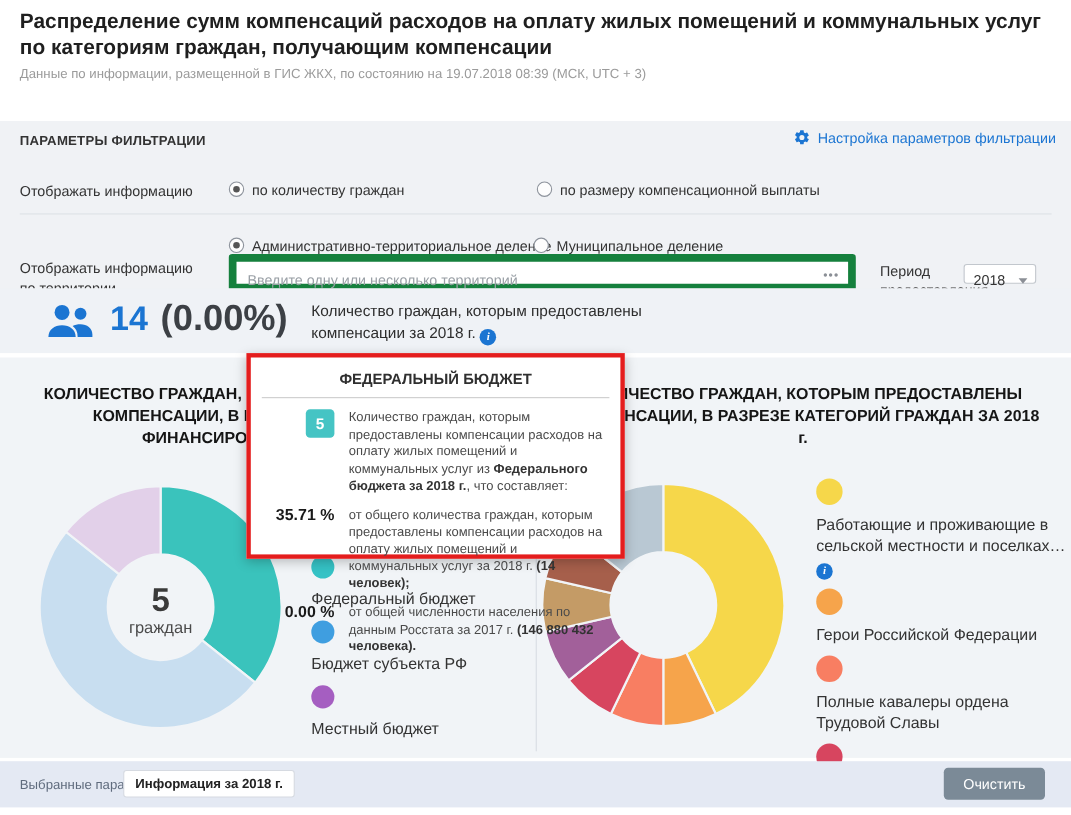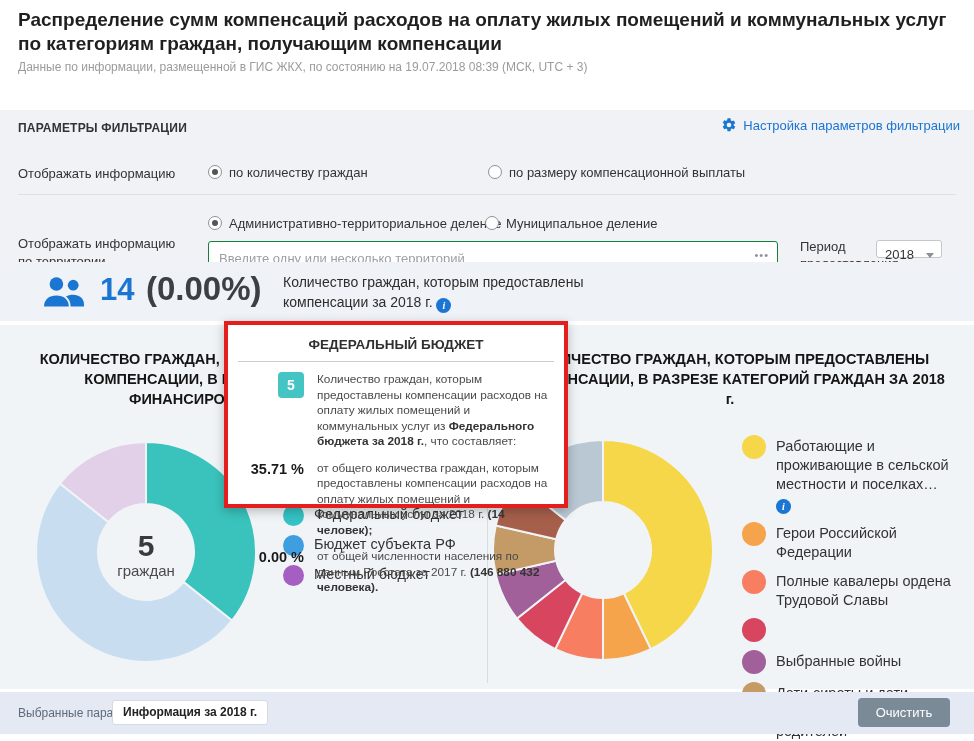--- a/index.html
+++ b/index.html
@@ -13,21 +13,21 @@
   
   .filter-panel { position:absolute; left:0; top:86px; width:974px; height:172px; background:#f0f2f5;margin-top:24px; }
   .panel-title { position:absolute; left:18px; top:11px; font-size:12px; font-weight:bold; color:#333; letter-spacing:.2px; }
   .settings-link { position:absolute; right:14px; top:7px; display:flex; align-items:center; gap:6px; color:#1b75d2; font-size:13px; cursor:pointer; }
   .settings-link svg { width:16px; height:16px; fill:#1b75d2; }
   .row-label { position:absolute; font-size:13px; color:#333; }
   .radio { display:inline-block; width:14px; height:14px; border-radius:50%; border:1px solid #8d939c; background:#fdfdfd; vertical-align:-2px; margin-right:7px; position:relative; }
   .radio.checked::after { content:""; position:absolute; left:3px; top:3px; width:6px; height:6px; border-radius:50%; background:#555; }
   .radio-opt { position:absolute; font-size:13px; color:#333; white-space:nowrap; cursor:pointer; }
   .filter-divider { position:absolute; left:18px; top:84px; width:938px; height:1px; background:#dde1e6; }
-  .territory-input { position:absolute; left:208px; top:131px; width:570px; height:34px; background:#fff; border:1px solid #15803d; border-radius:3px; }
+  .territory-input { position:absolute; left:208px; top:121px; width:570px; height:34px; background:#fff; border:7px solid #15803d; border-radius:3px; }
   .territory-input input { position:absolute; left:10px; top:0; width:520px; height:32px; border:none; outline:none; background:transparent; font-size:13px; color:#333; font-family:inherit; }
   .territory-input input::placeholder { color:#9aa0a6; }
   .ellipsis-btn { position:absolute; right:8px; top:7px; font-size:11px; letter-spacing:1px; color:#8b8f96; cursor:pointer; }
   .period-label { position:absolute; left:800px; top:128px; width:130px; font-size:13px; line-height:17px; color:#333; }
   .period-select { position:absolute; left:876px; top:130px; width:66px; height:18px; background:#fff; border:1px solid #c2c7cd; border-radius:3px; font-size:13px; color:#333; line-height:28px; padding-left:8px; cursor:pointer; }
   .period-select .caret { position:absolute; right:7px; top:12px; width:0; height:0; border-left:4px solid transparent; border-right:4px solid transparent; border-top:5px solid #8b8f96; }
 
   
   .stats-band { position:absolute; left:0; top:262px; width:974px; height:59px; background:#eff2f6; }
   .stats-band svg { position:absolute; left:42px; top:14px; width:44px; height:32px; fill:#1b75d2; }
@@ -40,21 +40,21 @@
   .charts-section { position:absolute; left:0; top:325px; width:974px; height:364px; background:#f1f4f7; }
   .half-divider { position:absolute; left:487px; top:6px; width:1px; height:352px; background:#d8dde3; }
   .chart-title { position:absolute; top:24px; font-size:14.5px; font-weight:bold; color:#151515; text-align:center; line-height:20px; }
   .chart-title.left { left:24px; width:430px; }
   .chart-title.right { left:510px; width:440px; }
   .donut-svg { position:absolute; }
   .donut-center { position:absolute; text-align:center; }
   .donut-center .val { font-size:30px; font-weight:bold; color:#3a3a3a; line-height:32px; }
   .donut-center .lbl { font-size:15px; color:#4a4a4a; }
   .legend { position:absolute; display:flex; flex-direction:column; }
-  .legend-item { display:flex; gap:10px; align-items:flex-start; cursor:pointer; }
+  .legend-item { display:flex; gap:10px; align-items:flex-start; cursor:pointer;flex-direction:column; }
   .legend-dot { flex:0 0 auto; border-radius:50%; }
   .legend-text { font-size:14.5px; line-height:19px; color:#333; }
   .legend.left-legend { left:283px; top:180px; gap:9px; }
   .legend.left-legend .legend-dot { width:21px; height:21px; }
   .legend.right-legend { left:742px; top:112px; width:232px; gap:10px; }
   .legend.right-legend .legend-dot { width:24px; height:24px; margin-top:-2px; }
 
   
   .tooltip-pop { position:absolute; left:224px; top:321px; width:344px; height:187px; background:#fff; border:4px solid #e41d1d; box-shadow:0 3px 10px rgba(0,0,0,.25); z-index:20; }
   .tooltip-title { margin-top:12px; text-align:center; font-size:13.5px; font-weight:bold; color:#2f2f2f; }

